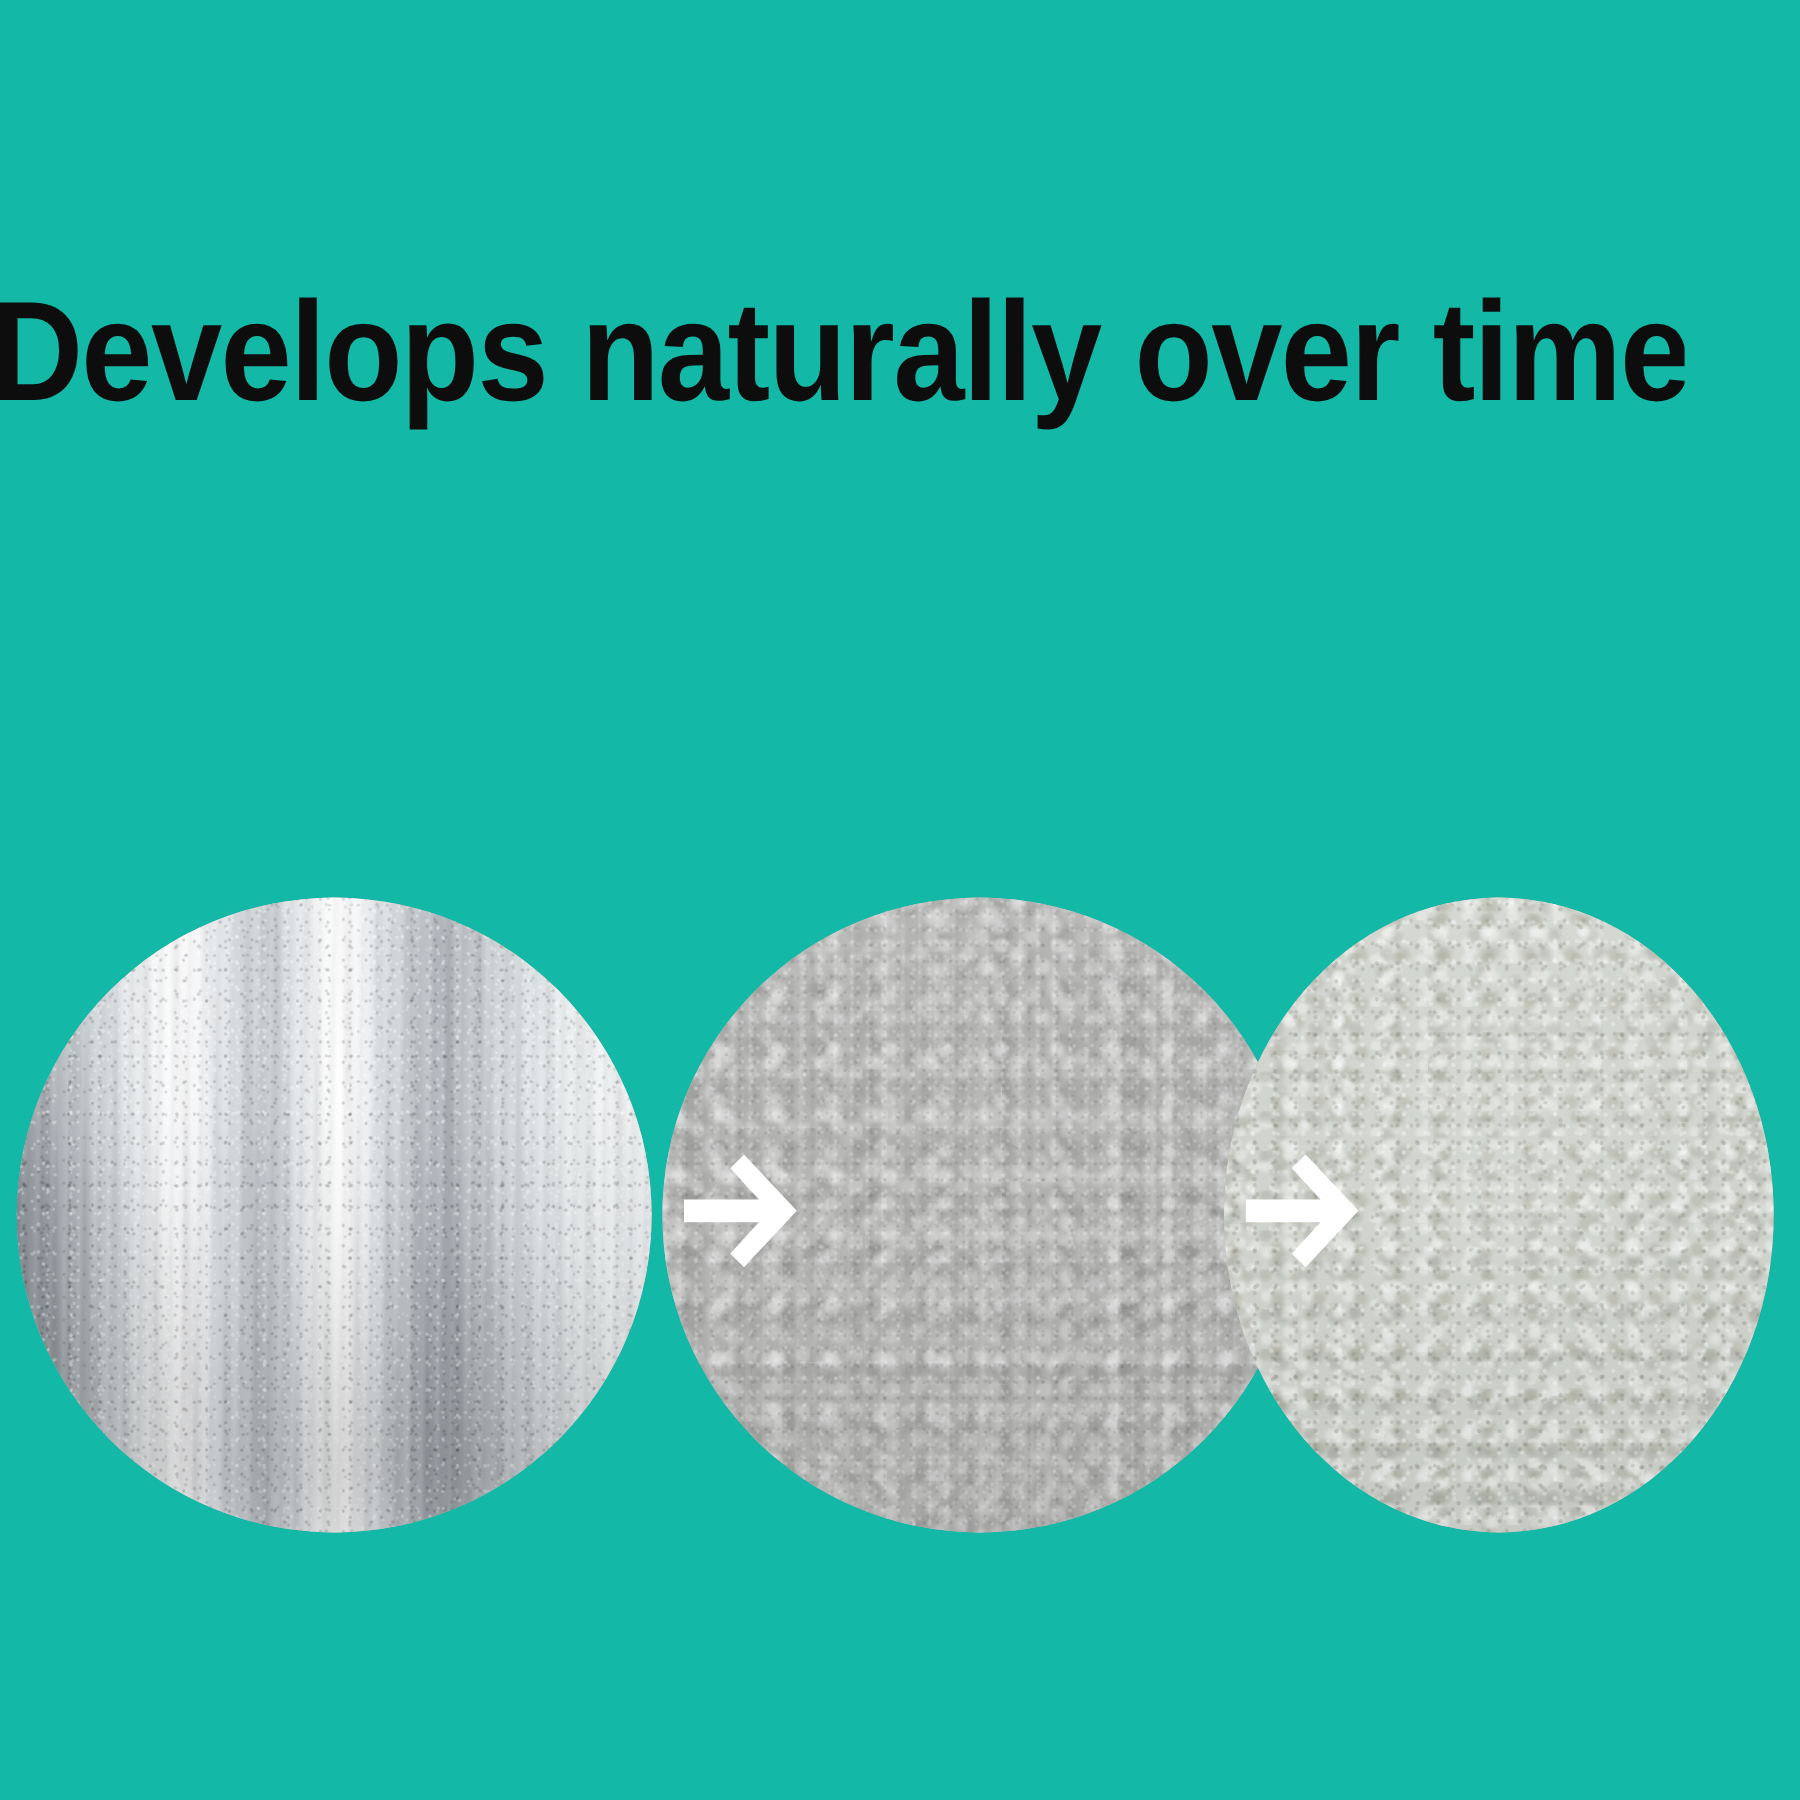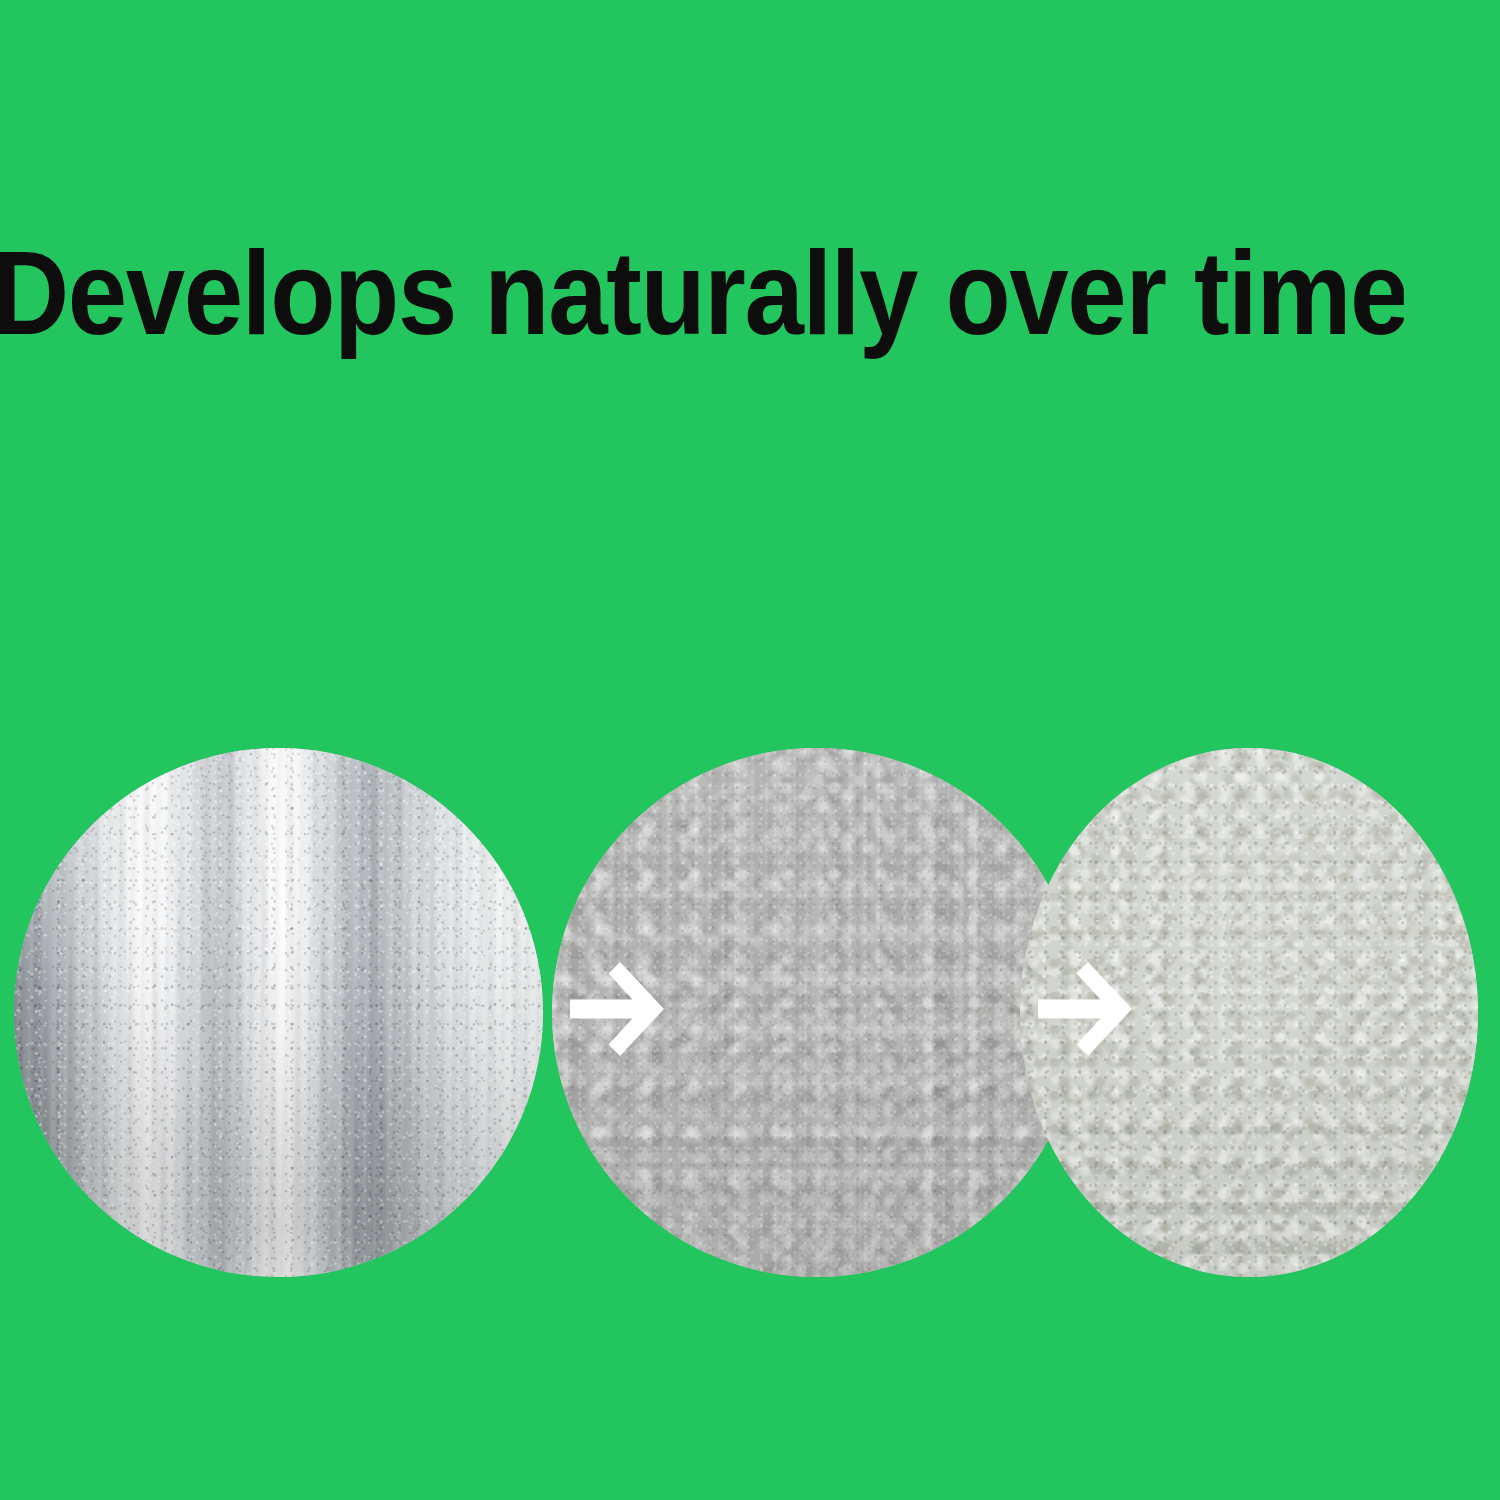--- a/index.html
+++ b/index.html
@@ -12,21 +12,21 @@
     width: 1500px;
     height: 1500px;
     overflow: hidden;
     font-family: "Liberation Sans", sans-serif;
   }
 
   #slide {
     position: relative;
     width: 1500px;
     height: 1500px;
-    background: #22c55e;
+    background: #14b8a6;
     overflow: hidden;
   }
 
   
   #headline {
     position: absolute;
     left: -8px;
     top: 228px;
     width: 1560px;
     height: 140px;

